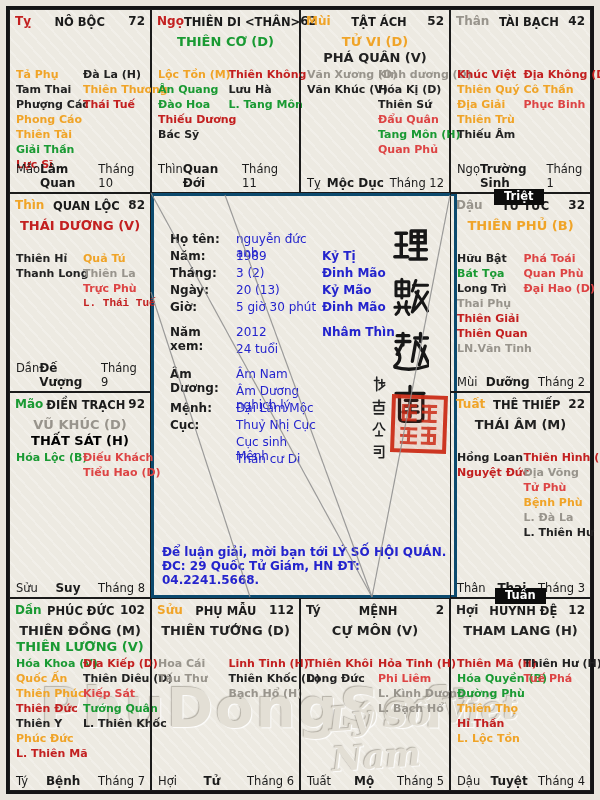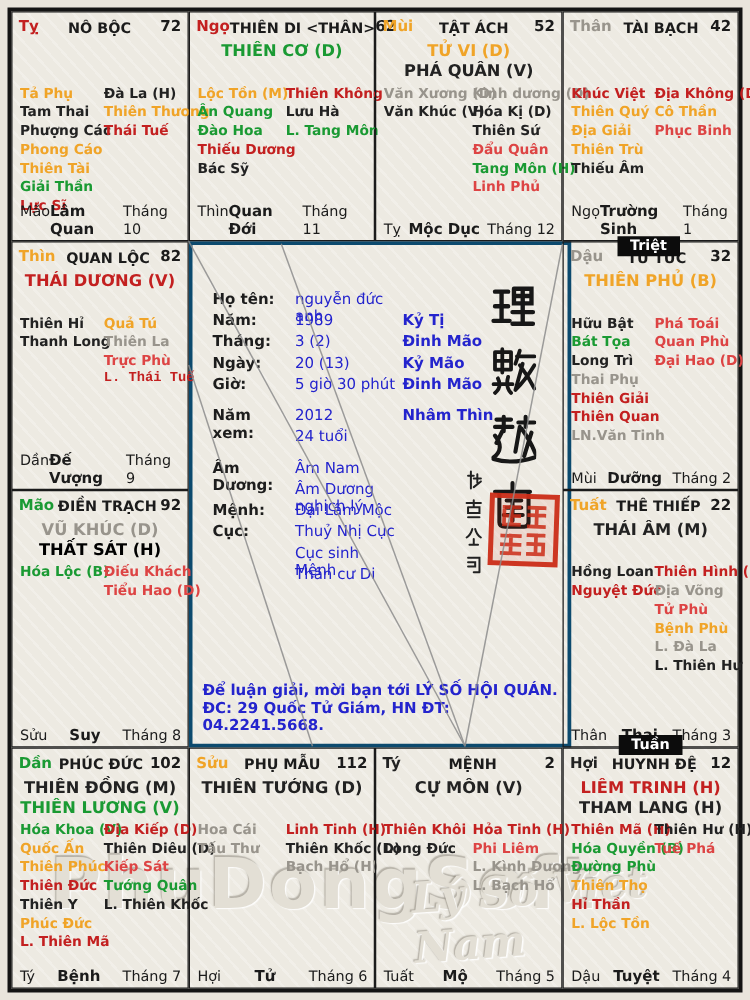--- a/index.html
+++ b/index.html
@@ -273,21 +273,21 @@
         <div class="col">
           <div style="color: rgb(152, 148, 140);">Văn Xương (D)</div>
           <div style="color: rgb(34, 34, 34);">Văn Khúc (V)</div>
         </div>
         <div class="col">
           <div style="color: rgb(152, 148, 140);">Kình dương (D)</div>
           <div style="color: rgb(34, 34, 34);">Hóa Kị (D)</div>
           <div style="color: rgb(34, 34, 34);">Thiên Sứ</div>
           <div style="color: rgb(221, 68, 68);">Đẩu Quân</div>
           <div style="color: rgb(26, 154, 51);">Tang Môn (H)</div>
-          <div style="color: rgb(221, 68, 68);">Linh Phủ</div>
+          <div style="color: rgb(221, 68, 68);">Quan Phủ</div>
         </div>
       </div>
       <div class="ft">
         <span>Tỵ</span>
         <span class="fmid">Mộc Dục</span>
         <span>Tháng 12</span>
       </div>
     </div>
     <div class="cell" style="left: 450px; top: 9px; width: 141px; height: 184px;">
       <div class="hd">
@@ -515,21 +515,20 @@
         <span>Tháng 5</span>
       </div>
     </div>
     <div class="cell" style="left: 450px; top: 598px; width: 141px; height: 193px;">
       <div class="hd">
         <span class="branch" style="color: rgb(34, 34, 34);">Hợi</span>
         <span class="pname">HUYNH ĐỆ</span>
         <span class="num">12</span>
       </div>
       <div class="mains">
-        <div style="color: rgb(195, 32, 32);">LIÊM TRINH (H)</div>
         <div style="color: rgb(34, 34, 34);">THAM LANG (H)</div>
       </div>
       <div class="cols">
         <div class="col">
           <div style="color: rgb(195, 32, 32);">Thiên Mã (H)</div>
           <div style="color: rgb(26, 154, 51);">Hóa Quyền (B)</div>
           <div style="color: rgb(26, 154, 51);">Đường Phù</div>
           <div style="color: rgb(240, 164, 40);">Thiên Thọ</div>
           <div style="color: rgb(195, 32, 32);">Hỉ Thần</div>
           <div style="color: rgb(240, 164, 40);">L. Lộc Tồn</div>

